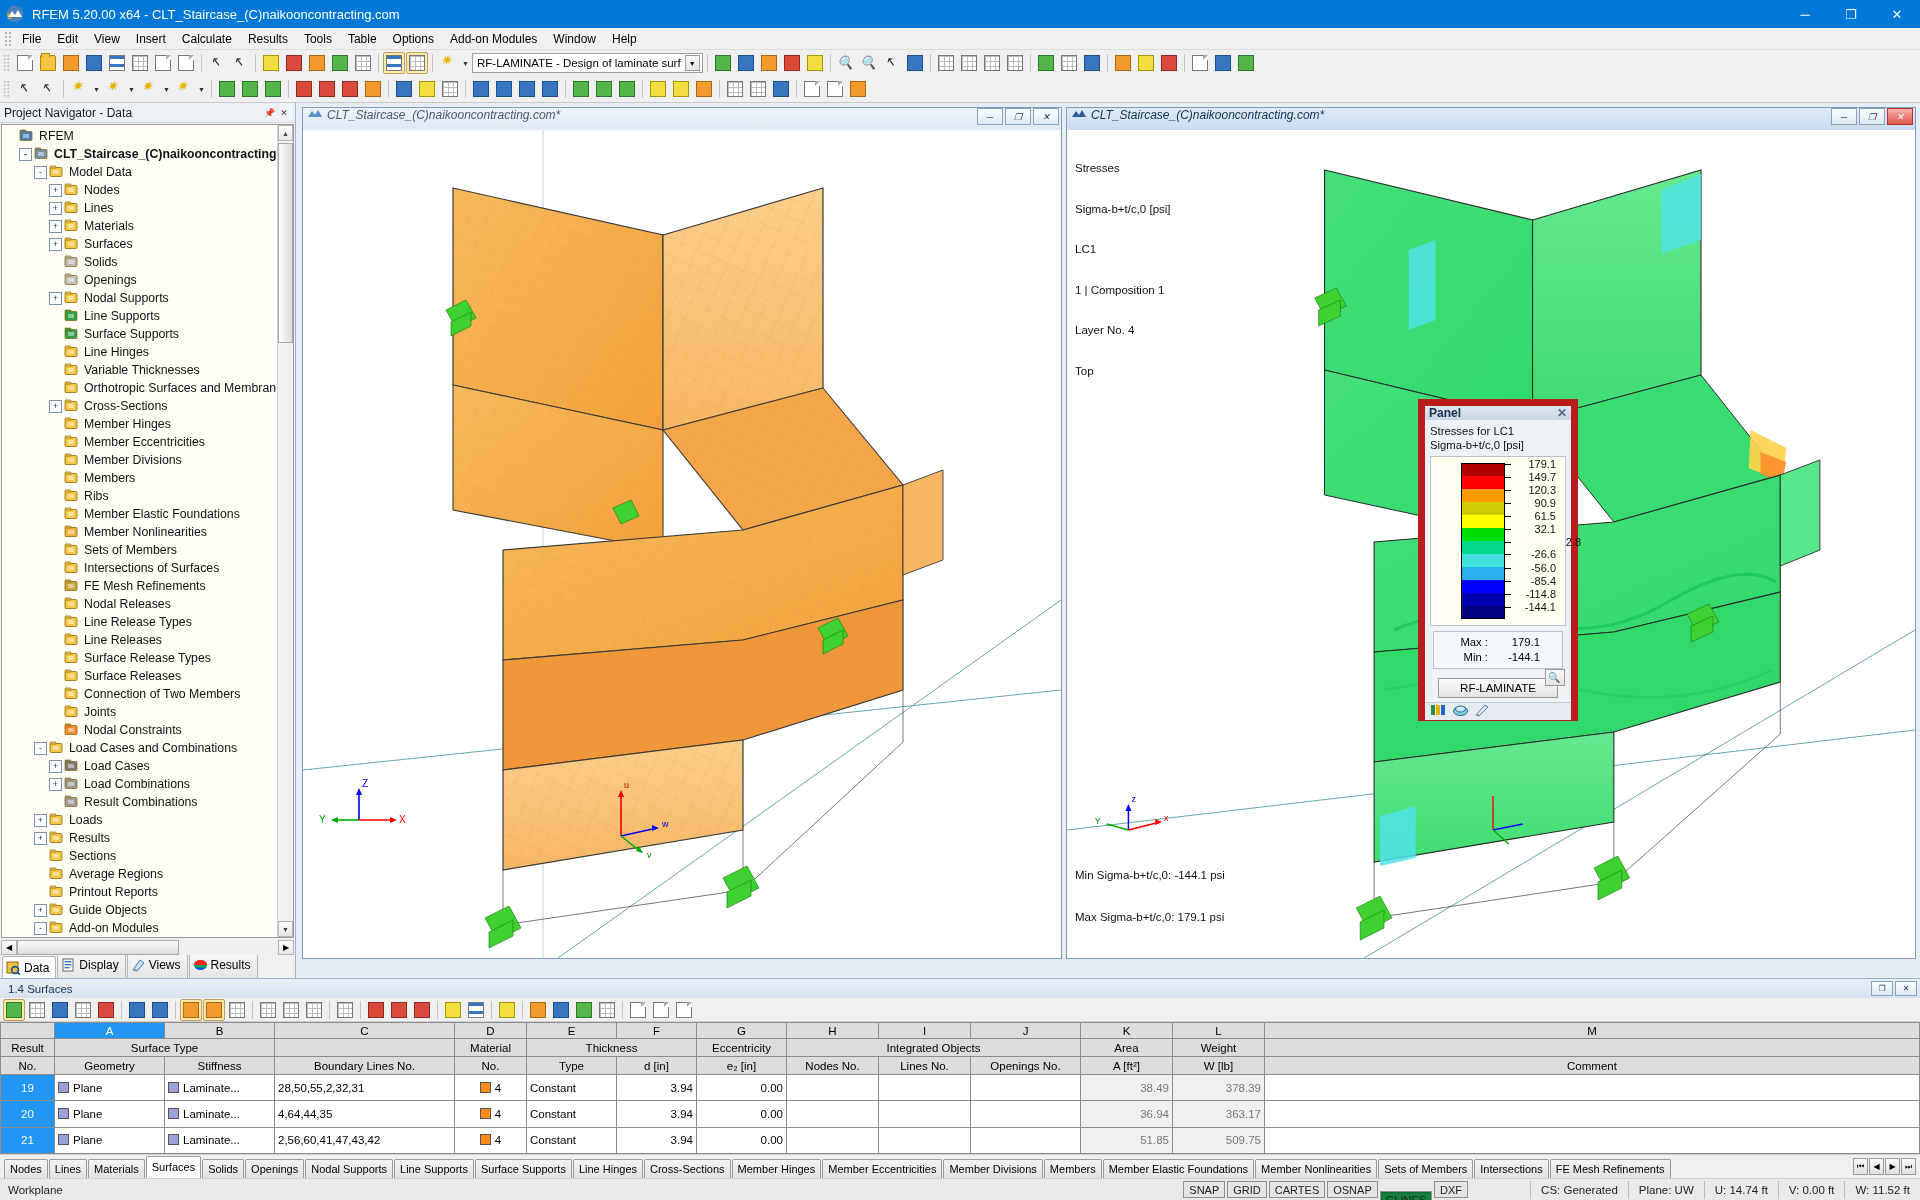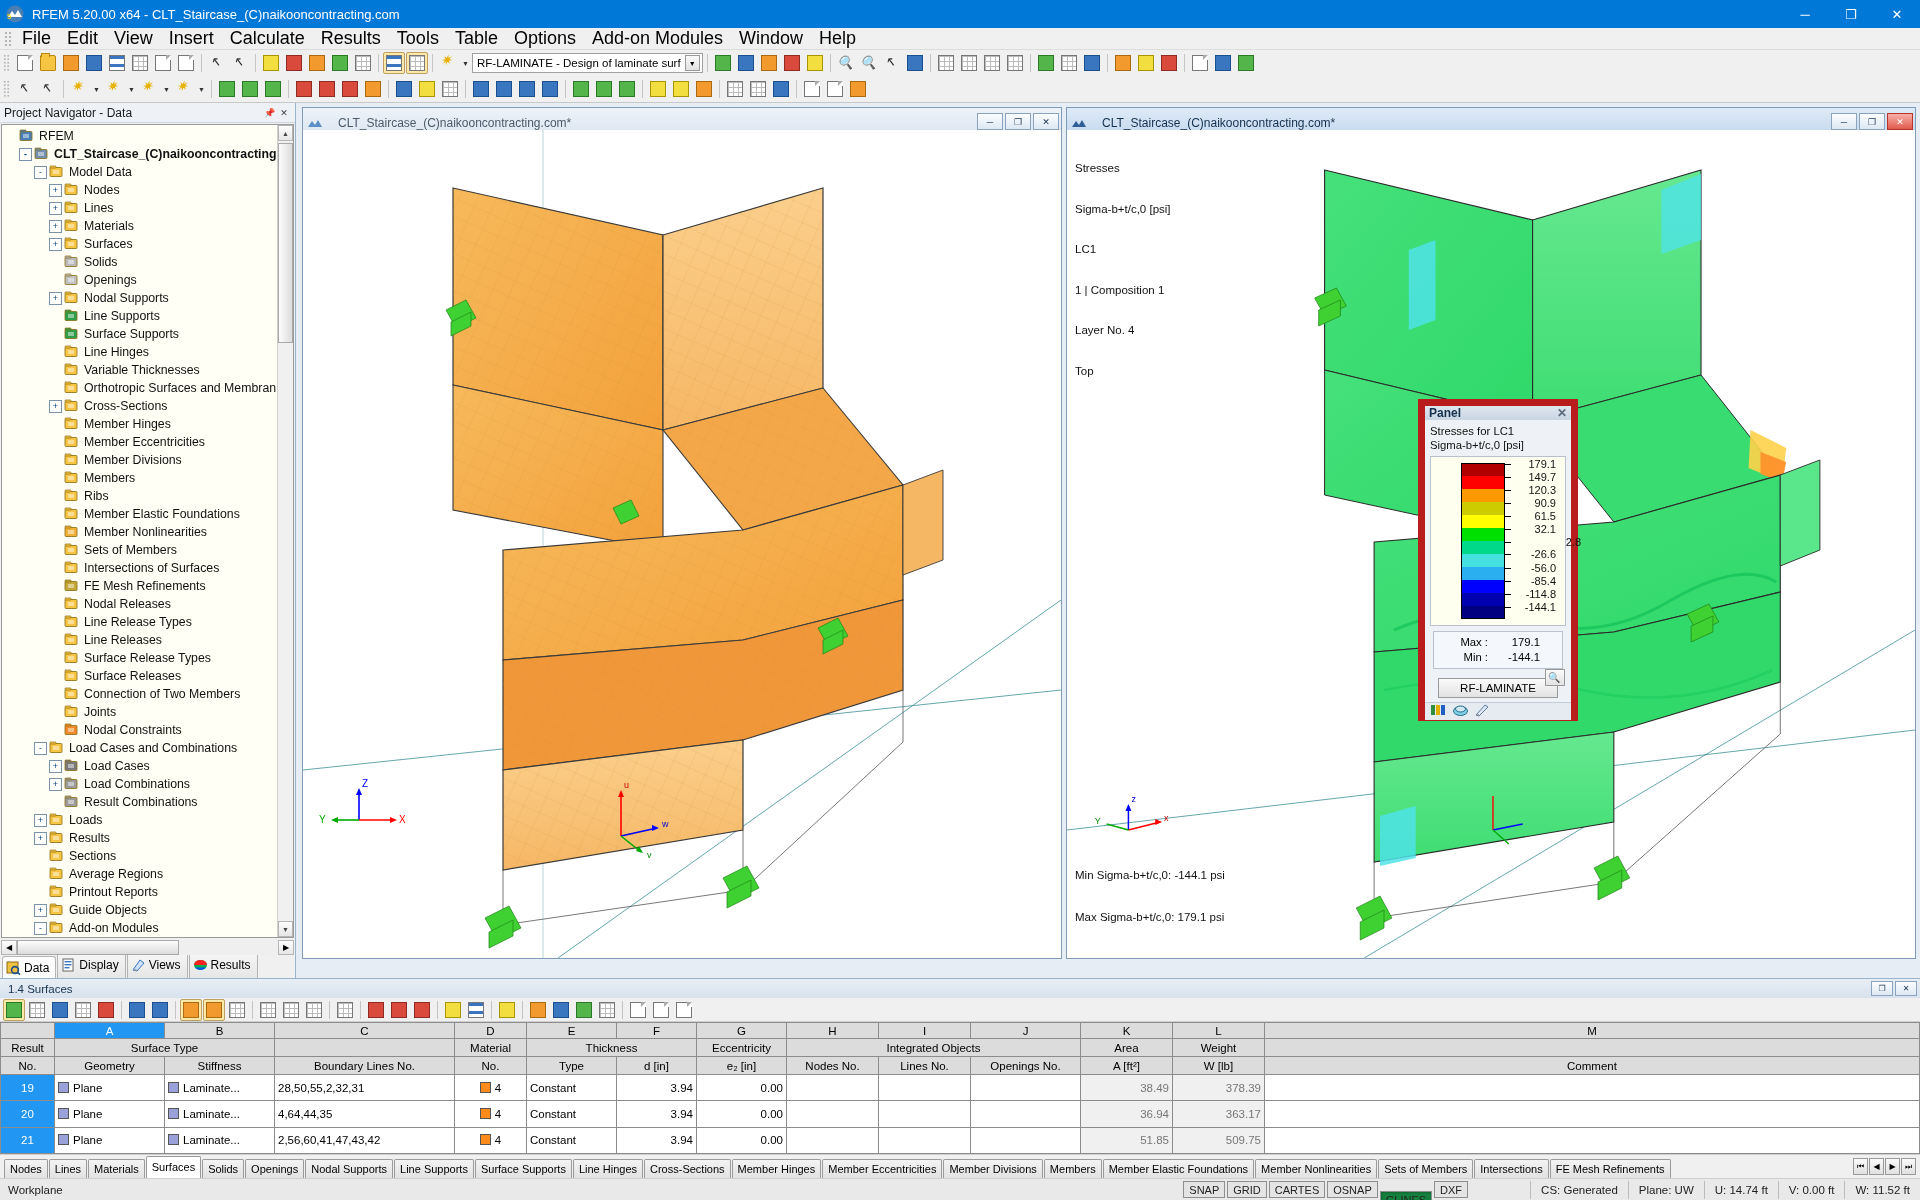--- a/index.html
+++ b/index.html
@@ -28,21 +28,21 @@
     color:#fff; font-size:13px; }
 
   
   .menubar {
     height:22px; background:#f0f0f0; display:flex; align-items:center;
     border-bottom:1px solid #dcdcdc; flex:0 0 22px; padding-left:4px;
   }
   .menubar .grip { width:8px; height:16px; margin-right:2px;
     background-image:radial-gradient(#9a9a9a 1px, transparent 1px);
     background-size:4px 4px; opacity:.7;}
-  .menu-item { padding:2px 8px; color:#000; font-size:18px; white-space:nowrap; }
+  .menu-item { padding:2px 8px; color:#000; font-size:12px; white-space:nowrap; }
 
   
   .toolbars { background:#f0f0f0; border-bottom:1px solid #c8c8c8; flex:0 0 auto; }
   .tbrow { height:26px; display:flex; align-items:center; padding:0 2px; gap:1px; }
   .tbrow.row2 { height:26px; }
   .tgrip { width:7px;height:18px;margin:0 3px 0 1px;
     background-image:radial-gradient(#9a9a9a 1px, transparent 1px);
     background-size:3.5px 3.5px; opacity:.65;}
   .tbtn { width:22px;height:22px;border:1px solid transparent;border-radius:2px;
     display:flex;align-items:center;justify-content:center;position:relative;}
@@ -114,22 +114,22 @@
   .nav-tabs { height:22px; display:flex; align-items:flex-end; background:#f0f0f0; padding-left:2px; gap:1px;}
   .nav-tab { height:28px; display:flex;align-items:center;gap:3px;padding:0 6px 0 3px;
     font-size:12px; border:1px solid #b4b4b4; border-bottom:0; border-radius:3px 3px 0 0;
     background:linear-gradient(#f7f7f7,#e6e6e6);}
   .nav-tab.sel { background:#fcfcfc; height:22px; }
   .nav-tab .ti { width:15px;height:14px;position:relative;flex:0 0 15px; }
 
   
   .workspace { flex:1 1 auto; position:relative; background:#e7edf4; padding:3px; min-width:0; }
   .mdi { position:absolute; background:#fff; border:1px solid #7f9db9; display:flex; flex-direction:column; }
-  .mdi-title { height:22px; display:flex; align-items:flex-end; padding:0 2px 0 5px;
-     font-size:12px; gap:16px; }
+  .mdi-title { height:22px; display:flex; align-items:flex-start; padding:0 2px 0 5px;
+     font-size:12px; gap:5px;font-style:italic; }
   .mdi.inactive .mdi-title { background:linear-gradient(#eef3f9,#dfe8f2); color:#4a5a6a; }
   .mdi.active .mdi-title { background:linear-gradient(#dfeaf7,#c9dcf0); color:#14314f; }
   .mdi-title .mt { flex:1; white-space:nowrap; overflow:hidden; }
   .mdi-title .mi { width:14px;height:12px;position:relative;flex:0 0 14px; }
   .mdi-btns { display:flex; gap:2px; }
   .mdi-btn { width:26px;height:17px;border:1px solid #8aa4bd;background:linear-gradient(#fbfdff,#dde8f3);
      display:flex;align-items:center;justify-content:center;font-size:9px;color:#17334f;}
   .mdi-btn.x { background:linear-gradient(#f8b0aa,#e05a4e); border-color:#b8332a; color:#fff;}
   .mdi-canvas { flex:1; background:#fff; position:relative; overflow:hidden; }
 

